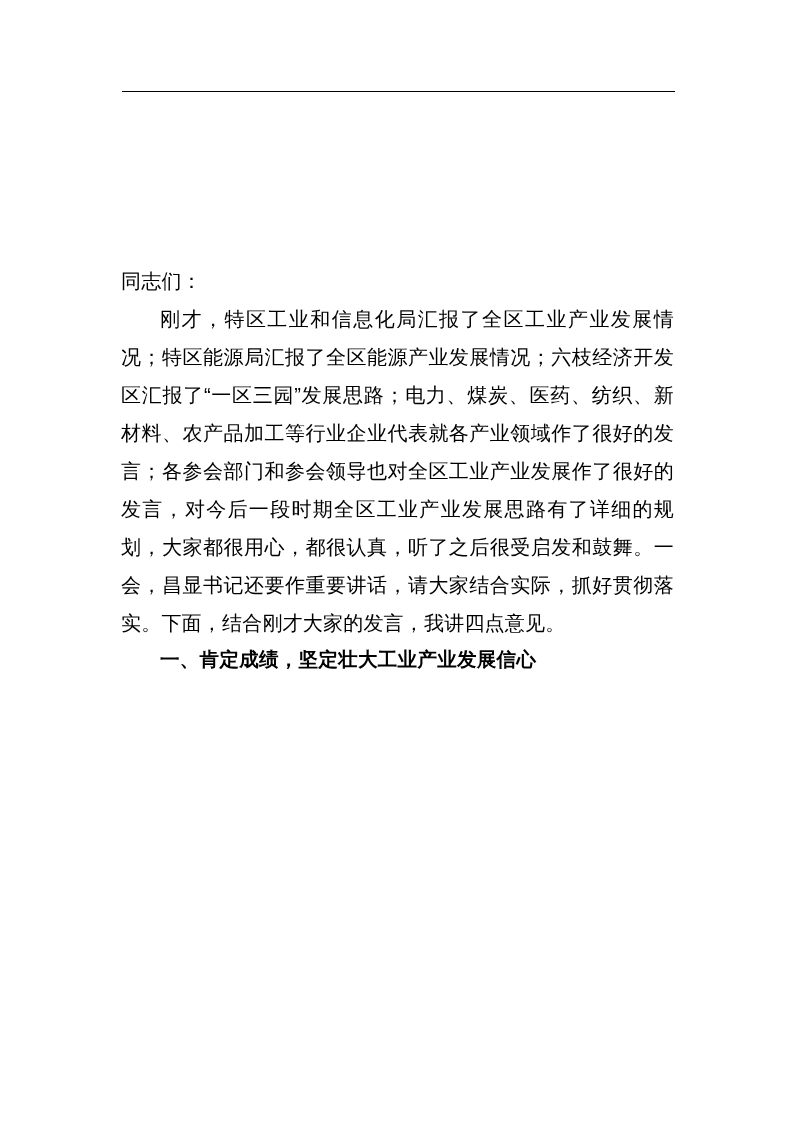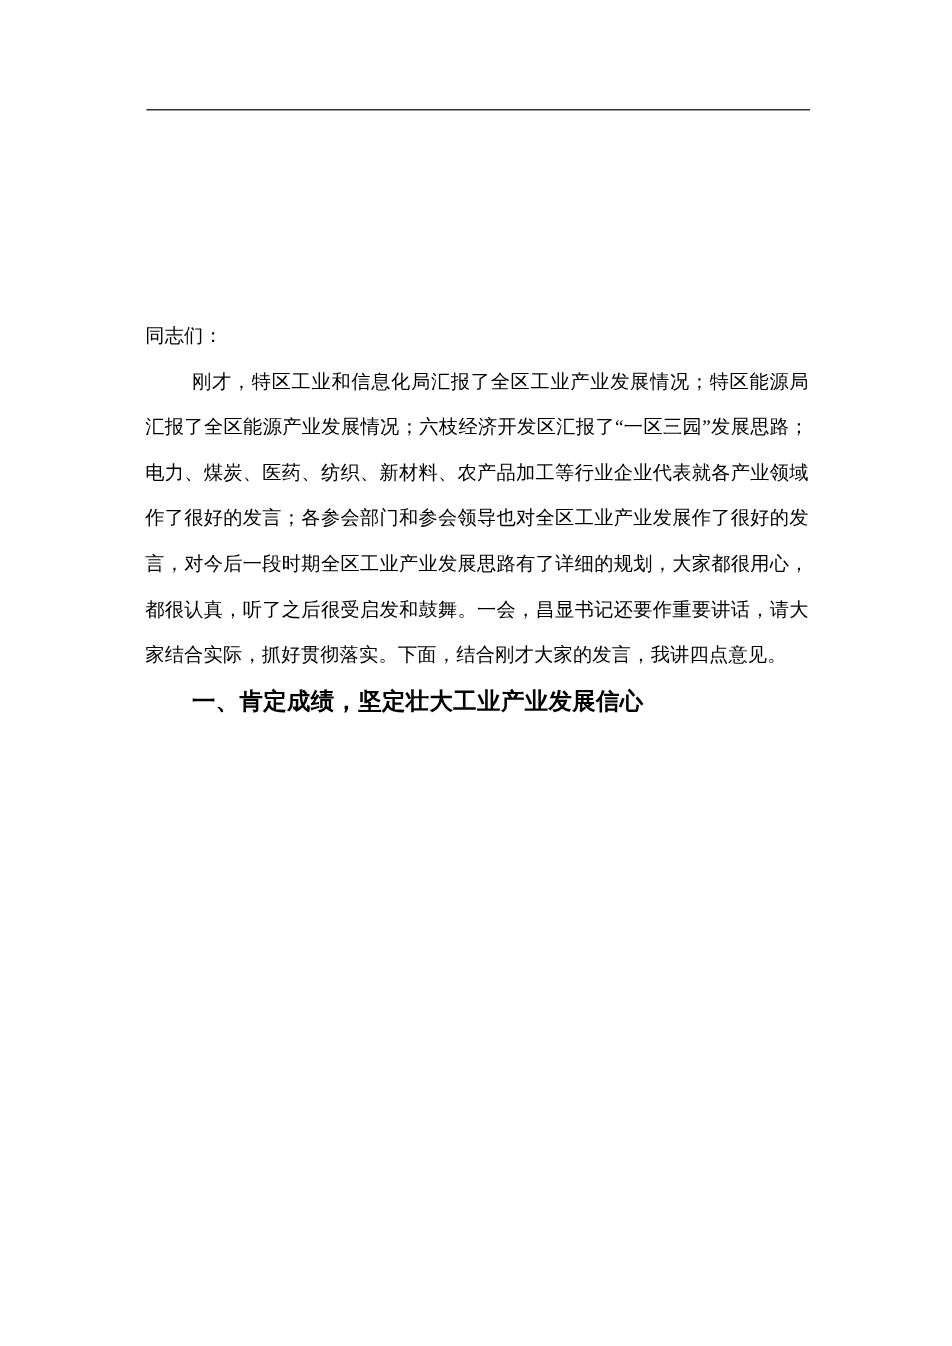--- a/index.html
+++ b/index.html
@@ -62,34 +62,34 @@
   }
 
   
   .body-block {
     position: absolute;
     left: 121px;
     top: 262px;
     width: 553px;
   }
   .para {
-    font-family: Liberation Serif, serif;
-    font-size: 16px;
+    font-family: Liberation Sans, sans-serif;
+    font-size: 20px;
     line-height: 38px;
     text-align: justify;
     text-justify: inter-ideograph;
     margin: 0;
     letter-spacing: 0.2px;
     text-indent: 0;
   }
   .para.indent {
     text-indent: 39px;
   }
   .section-heading {
-    font-family: Liberation Sans, sans-serif;
+    font-family: Liberation Mono, monospace;
     font-weight: bold;
     font-size: 19.5px;
     line-height: 38px;
     margin: 0;
     text-indent: 39px;
     letter-spacing: 0.3px;
   }
 </style>
 </head>
 <body>

